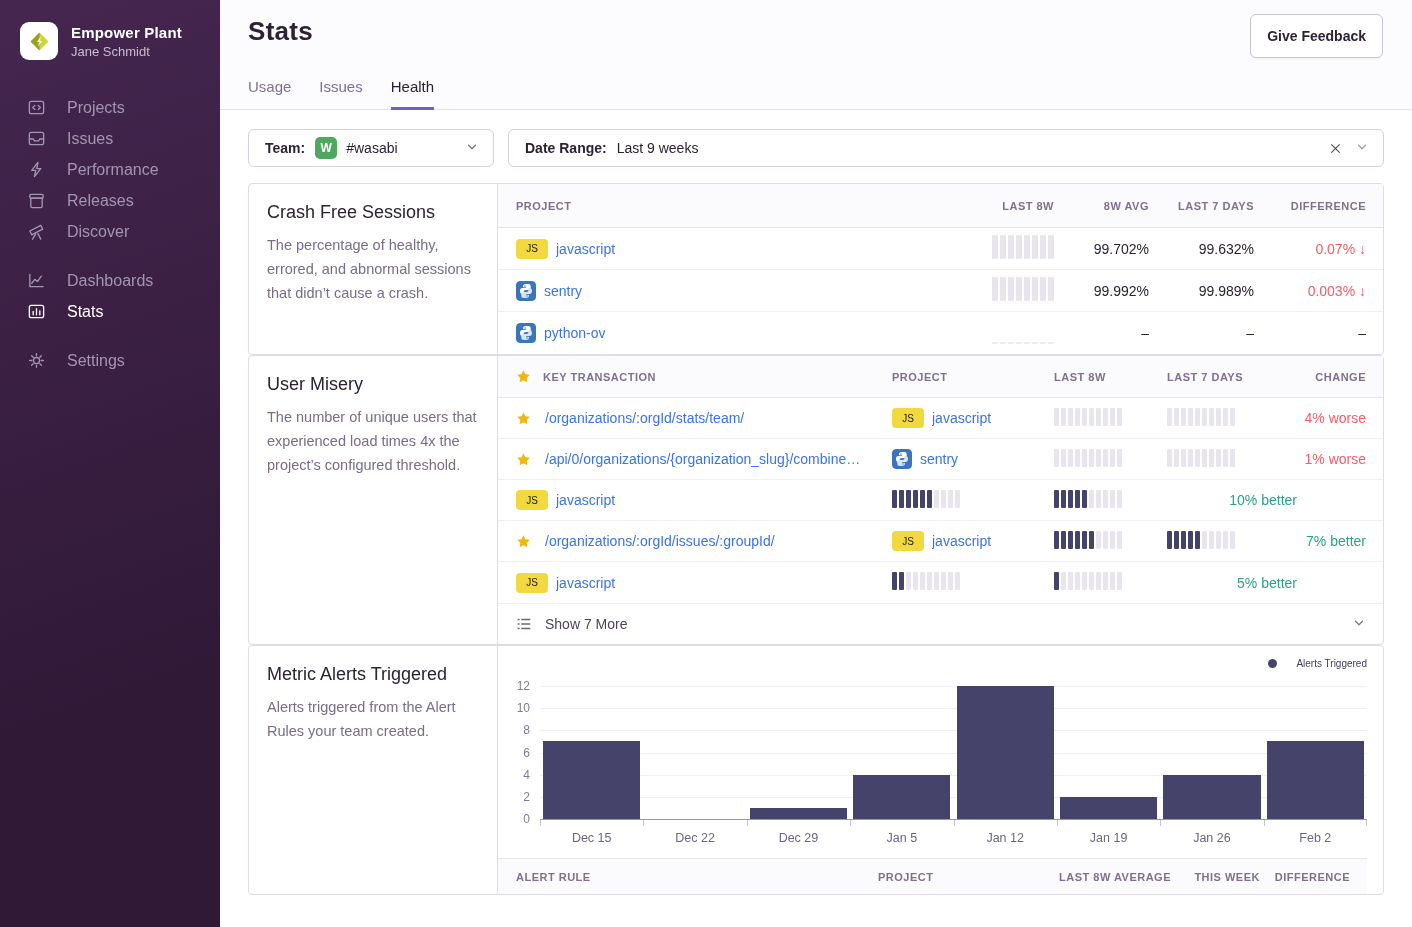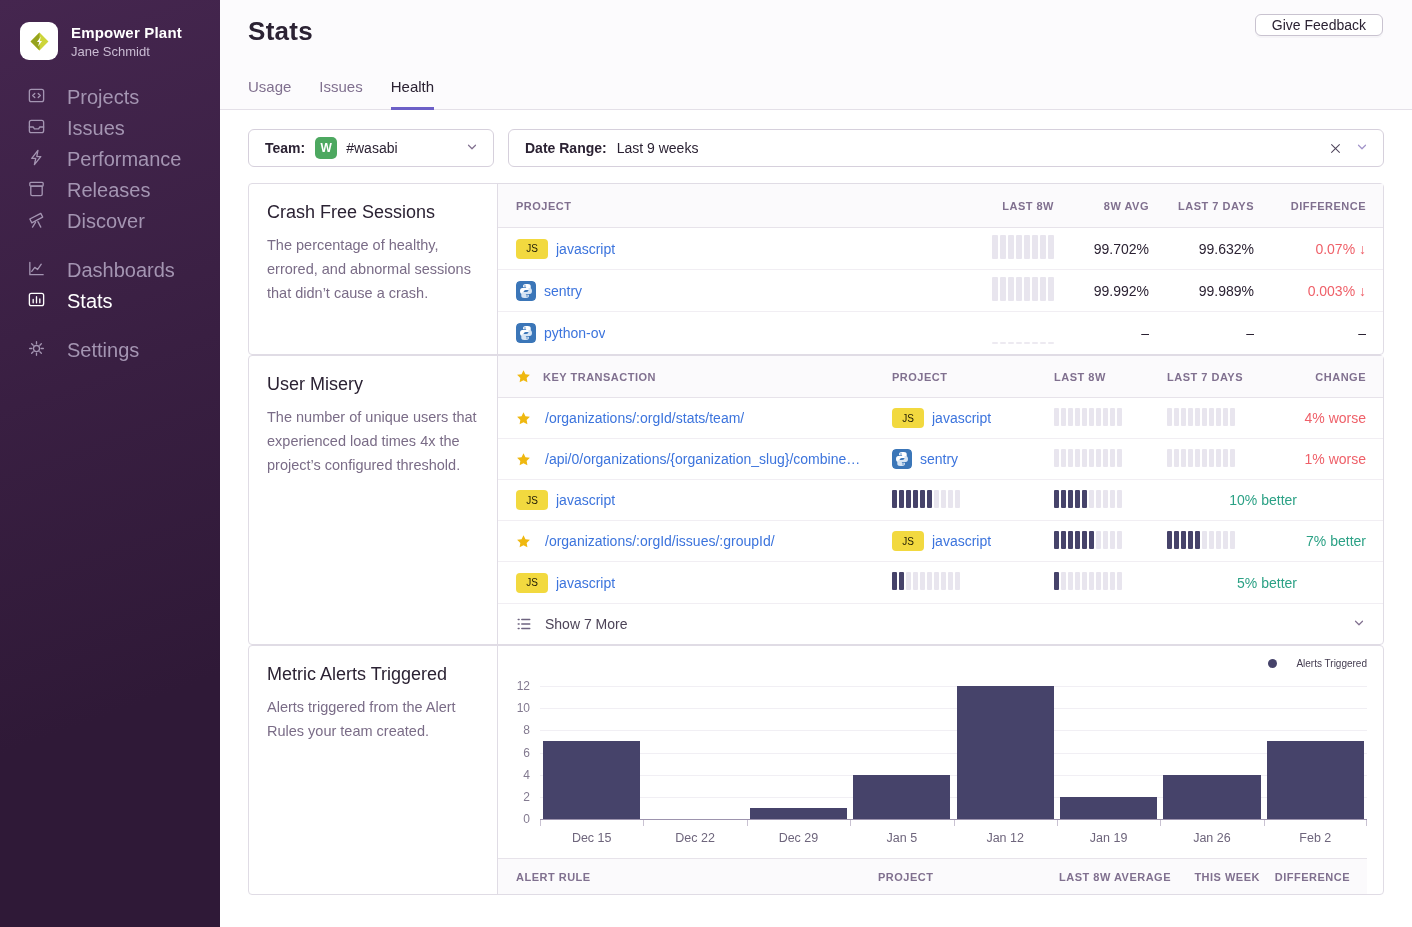--- a/index.html
+++ b/index.html
@@ -14,33 +14,33 @@
        font-family:"Liberation Sans",sans-serif;-webkit-font-smoothing:antialiased}
 
   
   .sidebar{position:absolute;left:0;top:0;width:220px;height:927px;
     background:linear-gradient(160deg,var(--sidebar-top) 0%,var(--sidebar-bottom) 75%)}
   .org{display:flex;gap:13px;padding:22px 0 0 20px;align-items:center}
   .org-logo{width:38px;height:38px;border-radius:9px;background:#fff;display:flex;align-items:center;justify-content:center;flex:none}
   .org-name{font-size:15px;font-weight:700;color:#fff;margin-bottom:3px;letter-spacing:.2px}
   .org-user{font-size:13px;color:#c9bbd2}
   .nav{margin-top:26px}
-  .nav-item{display:flex;align-items:flex-start;gap:21px;height:31px;padding-left:27px;
-    color:#a495b2;font-size:20px;cursor:pointer}
+  .nav-item{display:flex;align-items:flex-end;gap:21px;height:31px;padding-left:27px;
+    color:#a495b2;font-size:16px;cursor:pointer}
   .nav-item.active{color:#fff}
   .nav-item .nav-ic{width:19px;height:19px;display:flex;flex:none}
   .nav-item svg{width:19px;height:19px;stroke:currentColor;fill:none;stroke-width:1.4;stroke-linecap:round;stroke-linejoin:round}
   .nav-gap{height:18px}
 
   
   .main{margin-left:220px;height:927px;overflow:hidden}
   .topbar{position:relative;height:110px;background:#fcfbfd;border-bottom:1px solid #e4e0e8}
   .page-title{position:absolute;left:28px;top:16px;font-size:26px;font-weight:700;letter-spacing:.3px}
-  .feedback-btn{position:absolute;right:29px;top:14px;height:22px;padding:0 16px;background:#fff;
-    border:1px solid #c9c3d0;border-radius:6px;font-weight:400;font-size:14px;color:#2b2233;
+  .feedback-btn{position:absolute;right:29px;top:14px;height:44px;padding:0 16px;background:#fff;
+    border:1px solid #c9c3d0;border-radius:6px;font-weight:700;font-size:14px;color:#2b2233;
     display:flex;align-items:center;cursor:pointer;box-shadow:0 2px 0 rgba(43,34,51,.03)}
   .tabs{position:absolute;left:28px;bottom:-1px;display:flex;gap:28px}
   .tab{font-size:15px;color:#80708f;padding-bottom:12px;border-bottom:3px solid transparent;cursor:pointer}
   .tab.active{color:#2b2233;border-bottom-color:var(--accent)}
 
   
   .content{padding:19px 28px 0}
   .filters{display:flex;gap:14px;margin-bottom:16px}
   .select{height:38px;border:1px solid #d6d0dc;border-radius:6px;background:#fff;display:flex;
     align-items:center;padding:0 14px 0 16px;font-size:14px;cursor:pointer}

